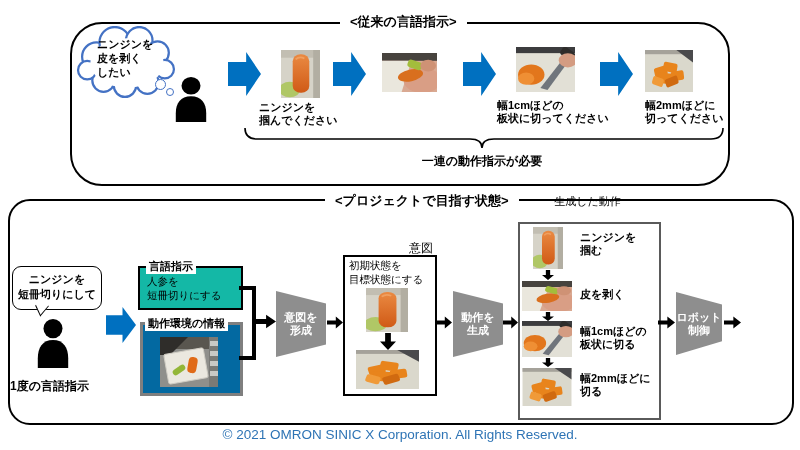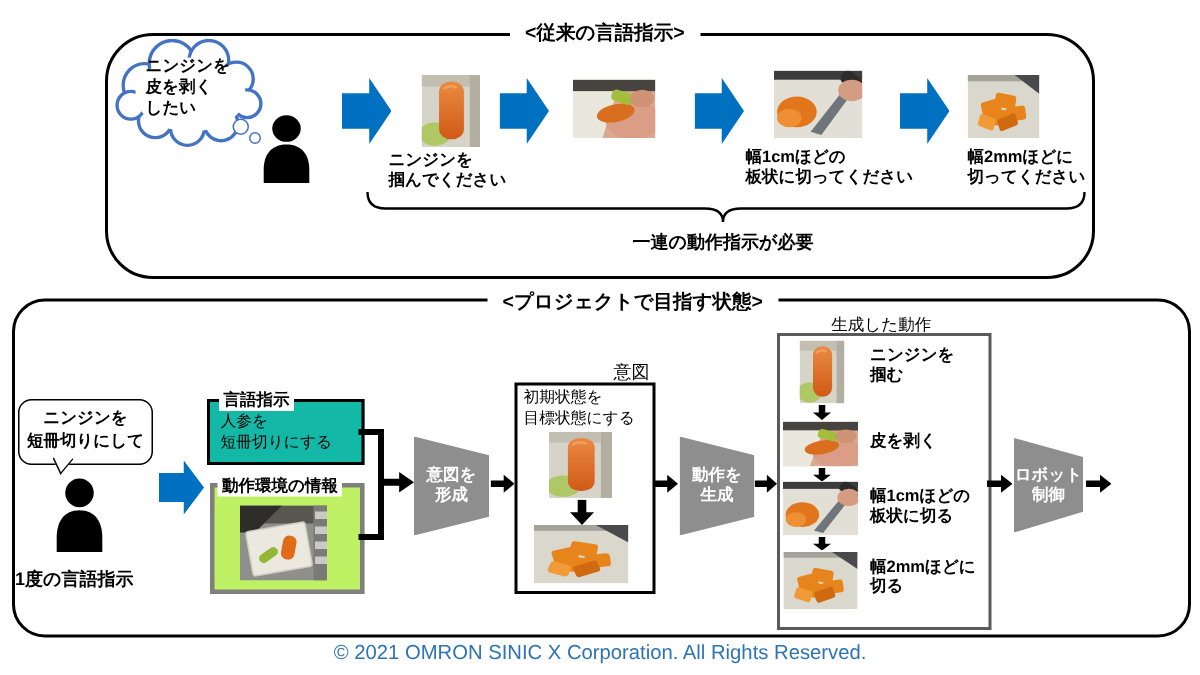--- a/index.html
+++ b/index.html
@@ -19,21 +19,21 @@
   .darrow{position:absolute;background:#000;
     clip-path:polygon(32% 0,68% 0,68% 50%,100% 50%,50% 100%,0 50%,32% 50%);}
   
   .trap{position:absolute;background:#8e8e8e;color:#fff;font-weight:bold;font-size:11px;line-height:13px;
     display:flex;flex-direction:column;align-items:center;justify-content:center;text-align:center;
     clip-path:polygon(0 0,100% 19%,100% 81%,0 100%);}
   
   .steplabel{position:absolute;font-weight:bold;font-size:11px;line-height:13px;white-space:nowrap;}
   .boxtitle{position:absolute;top:-9px;background:#fff;padding:0 3px;font-weight:bold;font-size:11px;white-space:nowrap;}
   .lang-box{position:absolute;border:2px solid #000;background:#14b8a6;}
-  .env-box{position:absolute;border:3px solid #7f7f7f;background:#bef264;}
+  .env-box{position:absolute;border:3px solid #7f7f7f;background:#0369a1;}
   .intent-box{position:absolute;border:2px solid #000;background:#fff;}
   .gen-box{position:absolute;border:2px solid #5a5a5a;background:#fff;}
   .smalltext{font-size:10.5px;line-height:14px;}
   .conn{position:absolute;background:#000;}
   .bubble{position:absolute;border:1.5px solid #000;border-radius:9px;background:#fff;
     font-weight:bold;font-size:11px;line-height:15px;text-align:center;padding-top:5px;}
   .bubble-tail{position:absolute;width:11px;height:11px;background:#fff;
     border-right:1.5px solid #000;border-bottom:1.5px solid #000;transform:rotate(65deg) skewX(25deg);}
   .dot{position:absolute;border:1.5px solid #4472C4;border-radius:50%;background:#fff;}
   .cloud-text{position:absolute;font-weight:bold;font-size:11px;line-height:14px;white-space:nowrap;}
@@ -257,21 +257,21 @@
   </div>
 
   <div class="barrow" style="left:436px;top:315px;width:16px;height:15px;"></div>
 
   <div class="trap" style="left:453px;top:291px;width:50px;height:66px;">
     <div>動作を</div>
       <div>生成</div>
   </div>
   <div class="barrow" style="left:503px;top:315px;width:15px;height:15px;"></div>
 
-  <div class="gen-title" style="left:518px;top:209px;width:139px;">生成した動作</div>
+  <div class="gen-title" style="left:518px;top:194px;width:139px;">生成した動作</div>
   <div class="gen-box" style="left:518px;top:222px;width:139px;height:194px;"></div>
 
   <div class="imgbox" style="left:533px;top:227px;width:30px;height:42px;">
     <svg viewBox="0 0 40 56" preserveAspectRatio="none">
         <use href="#sym-carrot"></use>
       </svg>
   </div>
   <div class="darrow" style="left:542px;top:270px;width:12px;height:10px;"></div>
   <div class="imgbox" style="left:522px;top:281px;width:50px;height:30px;">
     <svg viewBox="0 0 56 40" preserveAspectRatio="none">

